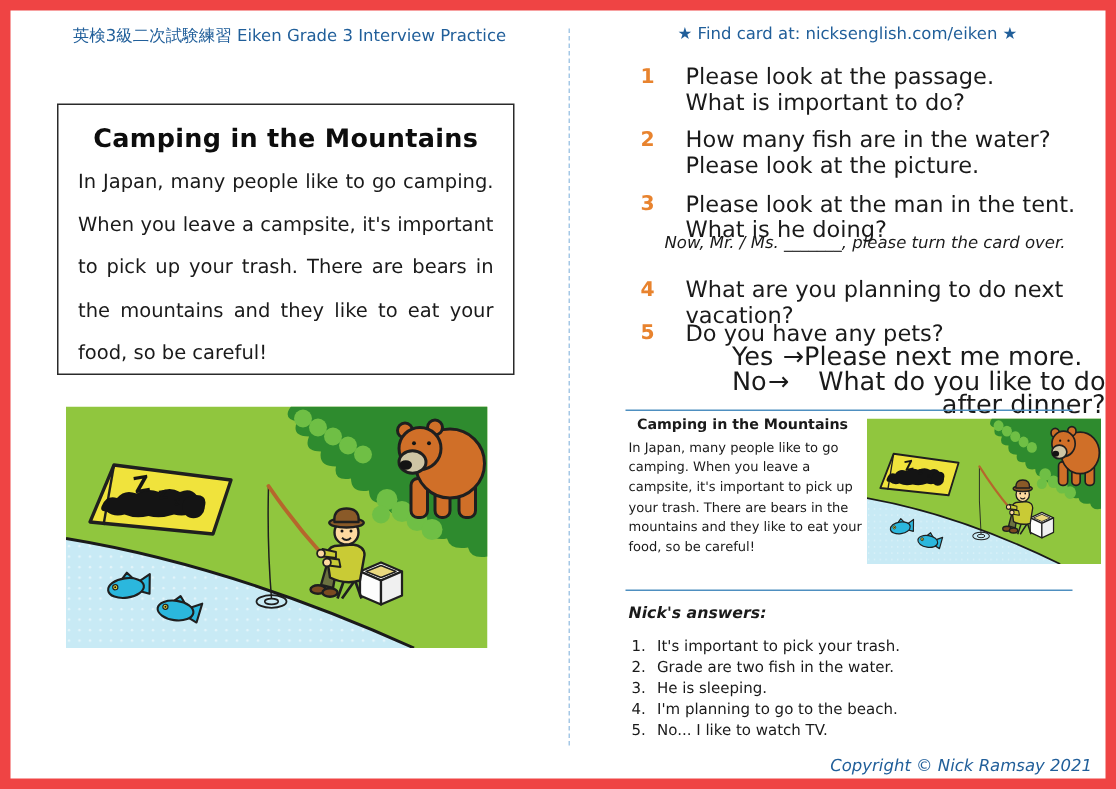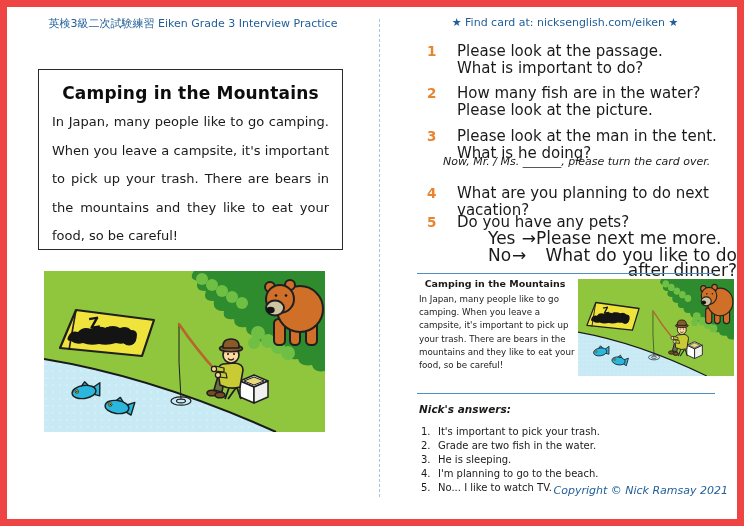--- a/index.html
+++ b/index.html
@@ -38,21 +38,21 @@
 
   .mini-title{position:absolute;left:412px;top:271px;width:152px;text-align:center;font-size:9.5px;font-weight:bold;}
   .mini-passage{position:absolute;left:412px;top:286px;width:156px;font-size:8.7px;line-height:13.2px;}
 
   .answers-heading{position:absolute;left:412px;top:396px;font-size:10.5px;font-weight:bold;font-style:italic;text-align:center;}
   .answer{position:absolute;left:414px;display:flex;font-size:10px;line-height:13px;}
   .answer .num{width:12px;flex:none;}
   .answer .txt{margin-left:5px;}
   .a1{top:418px;} .a2{top:432px;} .a3{top:446px;} .a4{top:460px;} .a5{top:474px;}
 
-  .copyright{position:absolute;right:9px;top:477px;font-size:11px;font-style:italic;color:#215f9a;}
+  .copyright{position:absolute;right:9px;top:497px;font-size:11px;font-style:italic;color:#215f9a;}
 </style>
 </head>
 <body>
 
 <div class="page">
 
   <div class="header left">英検3級二次試験練習 Eiken Grade 3 Interview Practice</div>
   <div class="header right">★ Find card at: nicksenglish.com/eiken ★</div>
 
   <div class="divider"></div>

